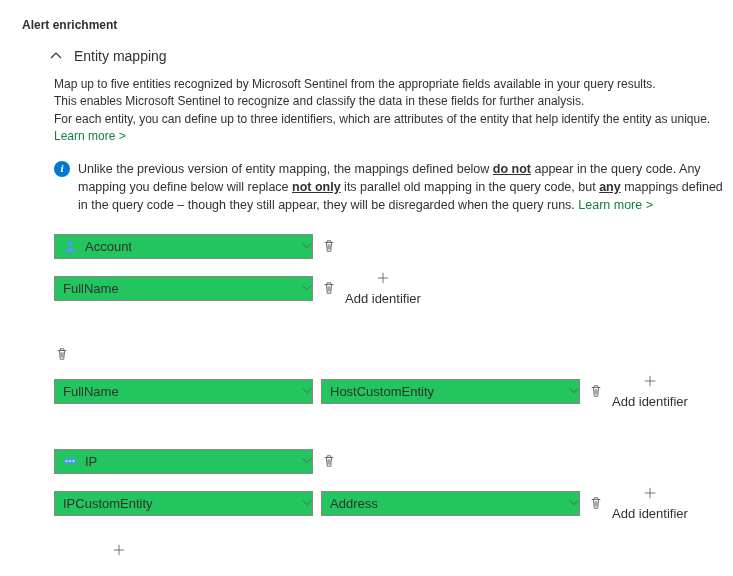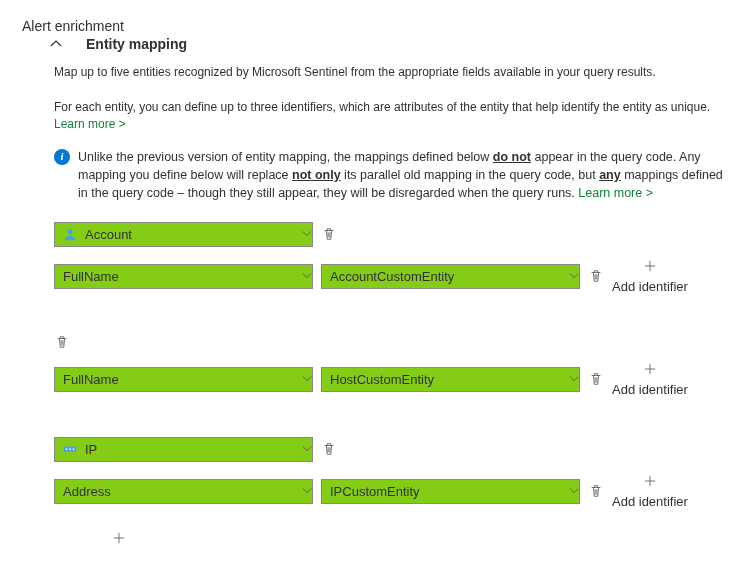--- a/index.html
+++ b/index.html
@@ -5,32 +5,32 @@
     * { box-sizing: border-box; margin: 0; padding: 0; }
     body {
       font-family: 'Segoe UI', Tahoma, Geneva, sans-serif;
       font-size: 13px;
       color: #323130;
       background: #fff;
       width: 733px;
       padding: 18px 8px 18px 22px;
     }
     .page-heading {
-      font-size: 14px;
-      font-weight: 400;
-      margin-bottom: 2px;
+      font-size: 12px;
+      font-weight: 700;
+      margin-bottom: 16px;
     }
     .section {
       padding-left: 32px;
     }
     .section-header {
       display: flex;
       align-items: center;
-      gap: 24px;
-      font-weight: 700;
+      gap: 12px;
+      font-weight: 400;
       font-size: 14px;
       margin-bottom: 12px;
       margin-left: -4px;
     }
     .chevron-up {
       width: 12px;
       height: 12px;
       display: inline-flex;
       align-items: center;
       justify-content: center;
@@ -77,21 +77,21 @@
       gap: 8px;
       margin-bottom: 12px;
     }
     .dropdown {
       border: 1px solid #8a8886;
       height: 25px;
       display: flex;
       align-items: center;
       justify-content: space-between;
       padding: 0 0 0 8px;
-      background: #84cc16;
+      background: #22c55e;
       cursor: pointer;
       font-size: 13px;
     }
     .dropdown .dd-left { display: flex; align-items: center; gap: 8px; }
     .dropdown.w260 { width: 259px; }
     .chev {
       width: 10px;
       height: 10px;
       display:inline-flex;
     }
@@ -140,21 +140,21 @@
     <span class="chevron-up">
       <svg viewBox="0 0 12 12" width="12" height="12">
           <path d="M1 8 L6 3 L11 8" stroke="#323130" stroke-width="1.2" fill="none"></path>
         </svg>
     </span>
     <span>Entity mapping</span>
   </div>
 
   <div class="desc">
     <span>Map up to five entities recognized by Microsoft Sentinel from the appropriate fields available in your query results.</span><br>
-    <br>
+    <span>This enables Microsoft Sentinel to recognize and classify the data in these fields for further analysis.</span><br>
     <span>For each entity, you can define up to three identifiers, which are attributes of the entity that help identify the entity as unique.</span>
     <a href="#">Learn more &gt;</a>
   </div>
 
   <div class="infobox">
     <span class="info-icon">i</span>
     <div>
       <span>Unlike the previous version of entity mapping, the mappings defined below </span><span class="ul">do not</span><span> appear in the query code. Any mapping you define below will replace </span><span class="ul">not only</span><span> its parallel old mapping in the query code, but </span><span class="ul">any</span><span> mappings defined in the query code – though they still appear, they will be disregarded when the query runs. </span><a href="#">Learn more &gt;</a>
     </div>
   </div>
@@ -180,28 +180,20 @@
       </div>
       <span class="trash">
         <svg viewBox="0 0 16 16" width="14" height="14">
             <path d="M3 4h10M6 4V2h4v2M5 4l1 10h4l1-10M7 6v6M9 6v6" stroke="#605e5c" stroke-width="1" fill="none"></path>
           </svg>
       </span>
     </div>
     <div class="row">
       <div class="dropdown w260">
         <span>FullName</span>
-        <span class="chev">
-            <svg viewBox="0 0 12 12" width="10" height="10">
-              <path d="M1 3 L6 8 L11 3" stroke="#605e5c" stroke-width="1.2" fill="none"></path>
-            </svg>
-          </span>
-      </div>
-      <div class="dropdown w260">
-        <span>AccountCustomEntity</span>
         <span class="chev">
             <svg viewBox="0 0 12 12" width="10" height="10">
               <path d="M1 3 L6 8 L11 3" stroke="#605e5c" stroke-width="1.2" fill="none"></path>
             </svg>
           </span>
       </div>
       <span class="trash">
         <svg viewBox="0 0 16 16" width="14" height="14">
             <path d="M3 4h10M6 4V2h4v2M5 4l1 10h4l1-10M7 6v6M9 6v6" stroke="#605e5c" stroke-width="1" fill="none"></path>
           </svg>
@@ -281,29 +273,29 @@
           </span>
       </div>
       <span class="trash">
         <svg viewBox="0 0 16 16" width="14" height="14">
             <path d="M3 4h10M6 4V2h4v2M5 4l1 10h4l1-10M7 6v6M9 6v6" stroke="#605e5c" stroke-width="1" fill="none"></path>
           </svg>
       </span>
     </div>
     <div class="row">
       <div class="dropdown w260">
+        <span>IPCustomEntity</span>
+        <span class="chev">
+            <svg viewBox="0 0 12 12" width="10" height="10">
+              <path d="M1 3 L6 8 L11 3" stroke="#605e5c" stroke-width="1.2" fill="none"></path>
+            </svg>
+          </span>
+      </div>
+      <div class="dropdown w260">
         <span>Address</span>
-        <span class="chev">
-            <svg viewBox="0 0 12 12" width="10" height="10">
-              <path d="M1 3 L6 8 L11 3" stroke="#605e5c" stroke-width="1.2" fill="none"></path>
-            </svg>
-          </span>
-      </div>
-      <div class="dropdown w260">
-        <span>IPCustomEntity</span>
         <span class="chev">
             <svg viewBox="0 0 12 12" width="10" height="10">
               <path d="M1 3 L6 8 L11 3" stroke="#605e5c" stroke-width="1.2" fill="none"></path>
             </svg>
           </span>
       </div>
       <span class="trash">
         <svg viewBox="0 0 16 16" width="14" height="14">
             <path d="M3 4h10M6 4V2h4v2M5 4l1 10h4l1-10M7 6v6M9 6v6" stroke="#605e5c" stroke-width="1" fill="none"></path>
           </svg>

